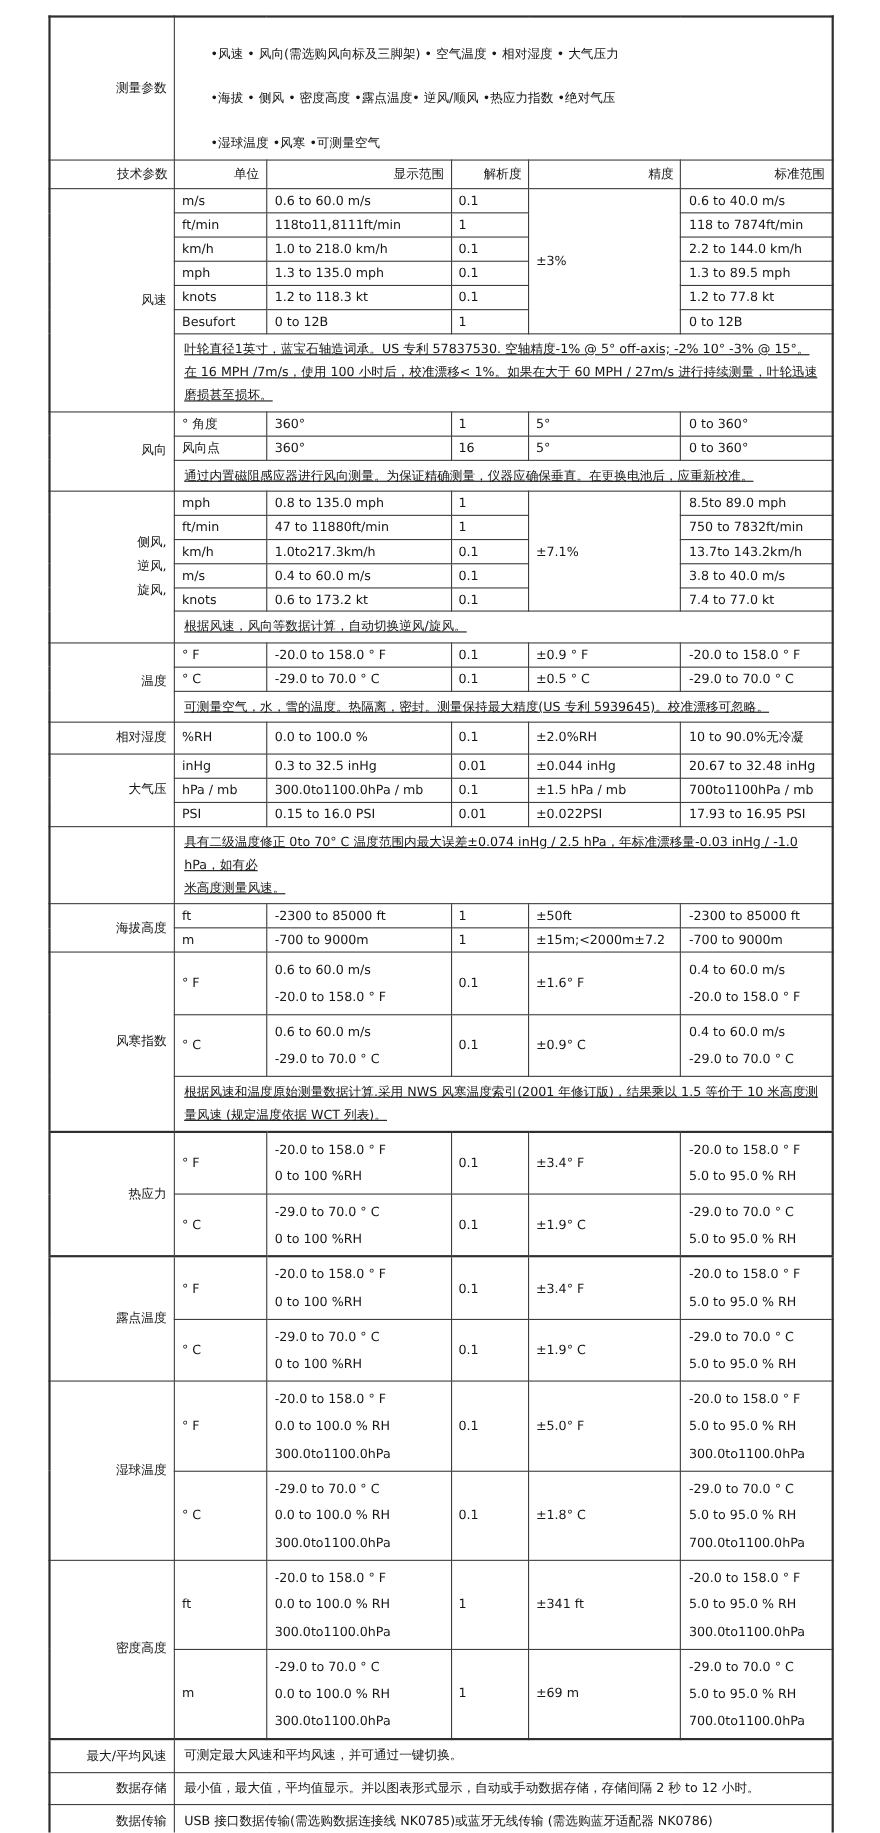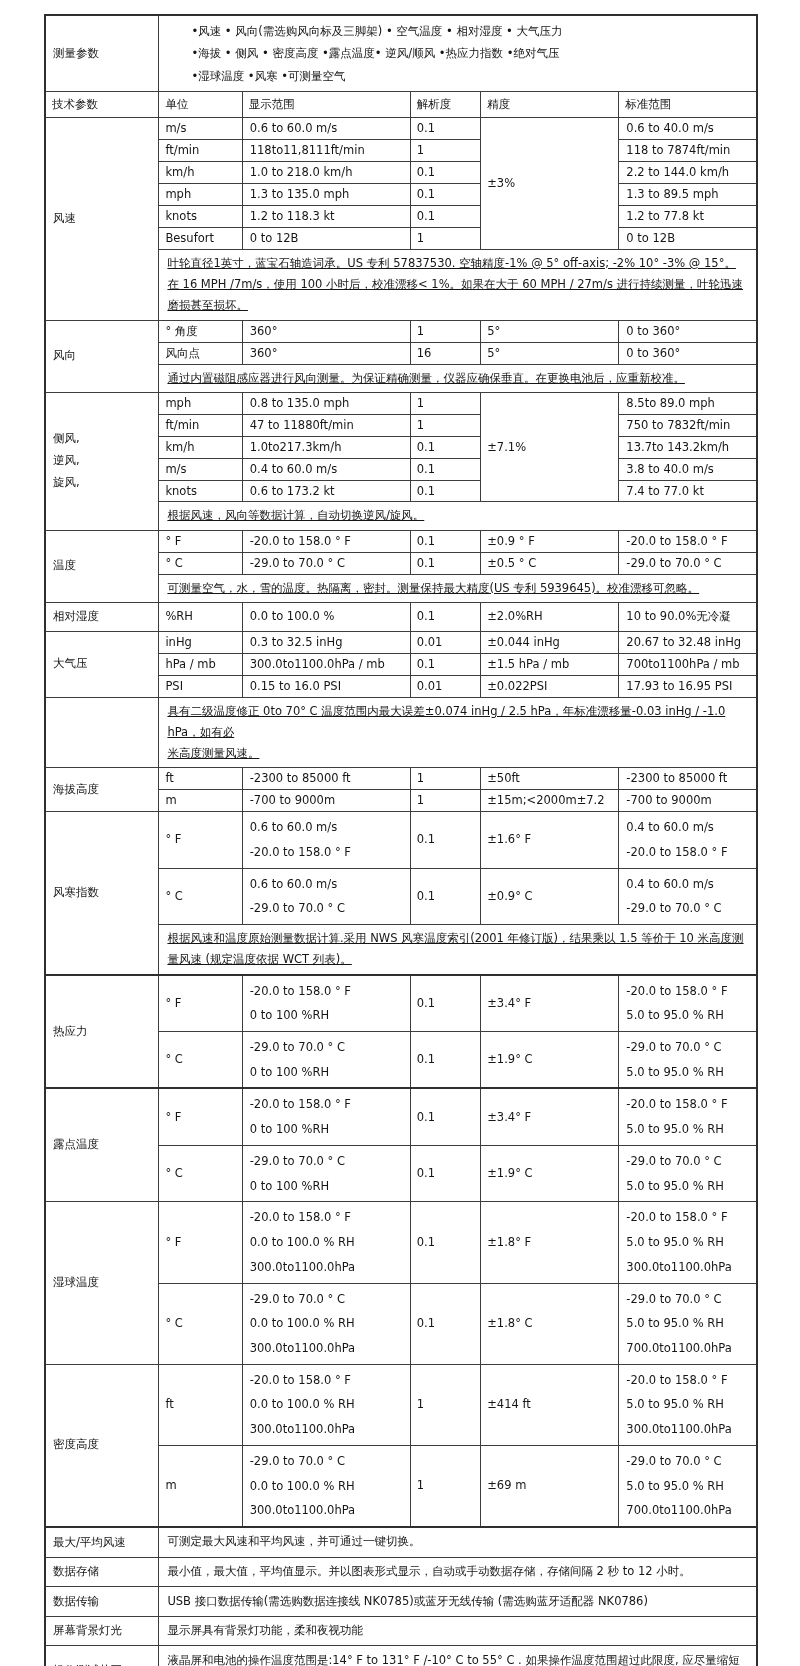--- a/index.html
+++ b/index.html
@@ -8,27 +8,27 @@
     font-family:"DejaVu Sans","Liberation Sans",sans-serif;color:#151515;
   }
   .page{position:absolute;inset:0;}
   table.spec{
     position:absolute;left:44px;top:14px;width:714px;
     border-collapse:collapse;table-layout:fixed;
     font-size:11.5px;line-height:1.3;color:#161616;
     border:2px solid #2f2f2f;
   }
   td{border:1px solid #3d3d3d;vertical-align:middle;word-wrap:break-word;}
-  td.lbl{padding:3px 7px;text-align:left;}
+  td.lbl{padding:3px 7px;text-align:right;}
   td.unit,td.res,td.acc{padding:3px 6px;}
   td.disp,td.std{padding:3px 7px;}
   td.hcell{padding:5px 6px;}
-  tr.hdr td{height:14px;}
+  tr.hdr td{height:14px;text-align:right;}
   td.mp{padding:4px 6px;}
-  .mp-line{line-height:1.95;padding-left:26px;}
+  .mp-line{line-height:1.95;padding-left:26px;margin-top:18px;}
   td.note{padding:3px 8px;}
   .note-line{line-height:1.85;text-decoration:underline;}
   .cl{line-height:2.15;}
   .lbl-line{line-height:1.9;}
   td.flbl{padding:4.5px 7px;}
   td.fval{padding:4.5px 8px;line-height:1.7;}
   tr.thick td{border-top:2px solid #2f2f2f;}
   
   .logo{position:absolute;top:1572px;right:40px;display:flex;align-items:flex-end;}
   .logo-num{
@@ -439,21 +439,21 @@
           <td class="lbl" rowspan="2">
             <div class="lbl-line">湿球温度</div>
           </td>
           <td class="unit">° F</td>
           <td class="disp">
             <div class="cl">-20.0 to 158.0 ° F</div>
             <div class="cl">0.0 to 100.0 % RH</div>
             <div class="cl">300.0to1100.0hPa</div>
           </td>
           <td class="res">0.1</td>
-          <td class="acc">±1.8° F</td>
+          <td class="acc">±5.0° F</td>
           <td class="std">
             <div class="cl">-20.0 to 158.0 ° F</div>
             <div class="cl">5.0 to 95.0 % RH</div>
             <div class="cl">300.0to1100.0hPa</div>
           </td>
         </tr>
         <tr>
           <td class="unit">° C</td>
           <td class="disp">
             <div class="cl">-29.0 to 70.0 ° C</div>
@@ -472,21 +472,21 @@
           <td class="lbl" rowspan="2">
             <div class="lbl-line">密度高度</div>
           </td>
           <td class="unit">ft</td>
           <td class="disp">
             <div class="cl">-20.0 to 158.0 ° F</div>
             <div class="cl">0.0 to 100.0 % RH</div>
             <div class="cl">300.0to1100.0hPa</div>
           </td>
           <td class="res">1</td>
-          <td class="acc">±414 ft</td>
+          <td class="acc">±341 ft</td>
           <td class="std">
             <div class="cl">-20.0 to 158.0 ° F</div>
             <div class="cl">5.0 to 95.0 % RH</div>
             <div class="cl">300.0to1100.0hPa</div>
           </td>
         </tr>
         <tr>
           <td class="unit">m</td>
           <td class="disp">
             <div class="cl">-29.0 to 70.0 ° C</div>

